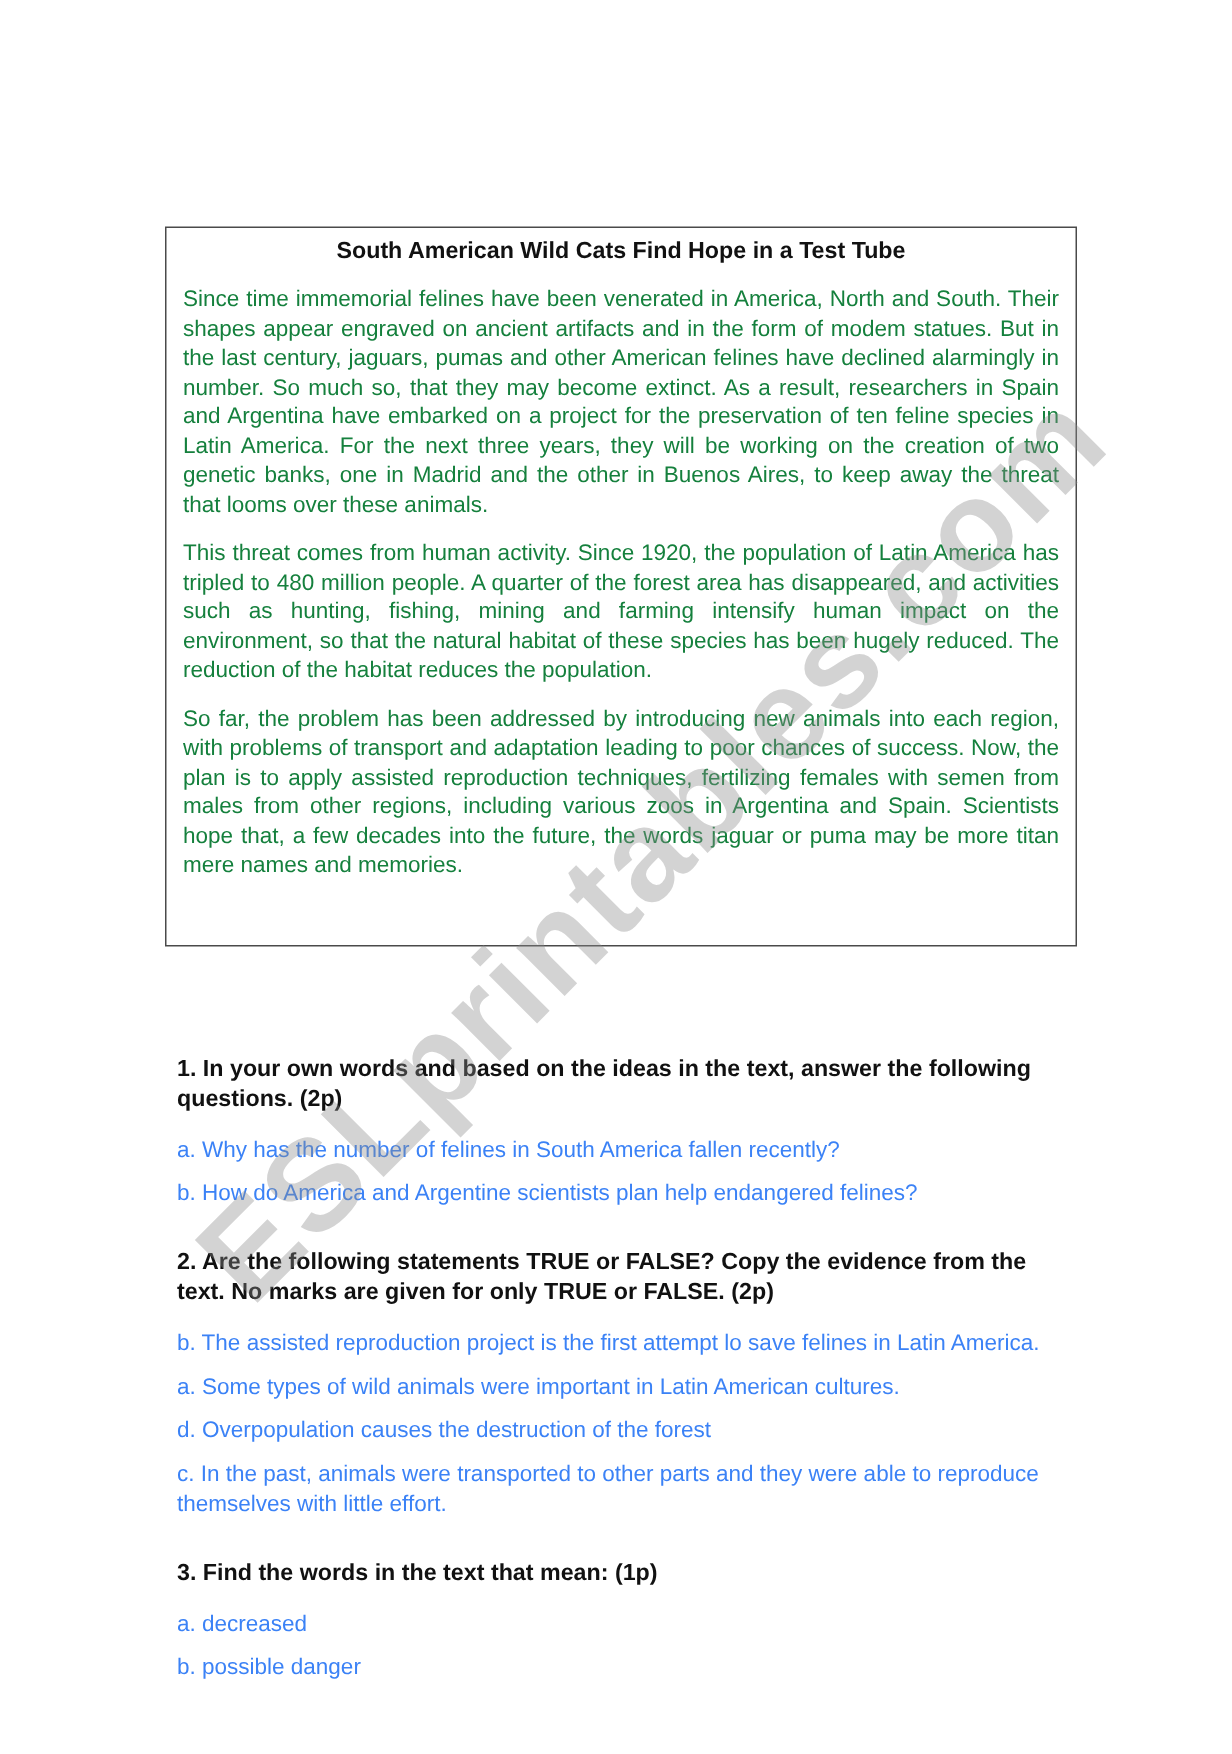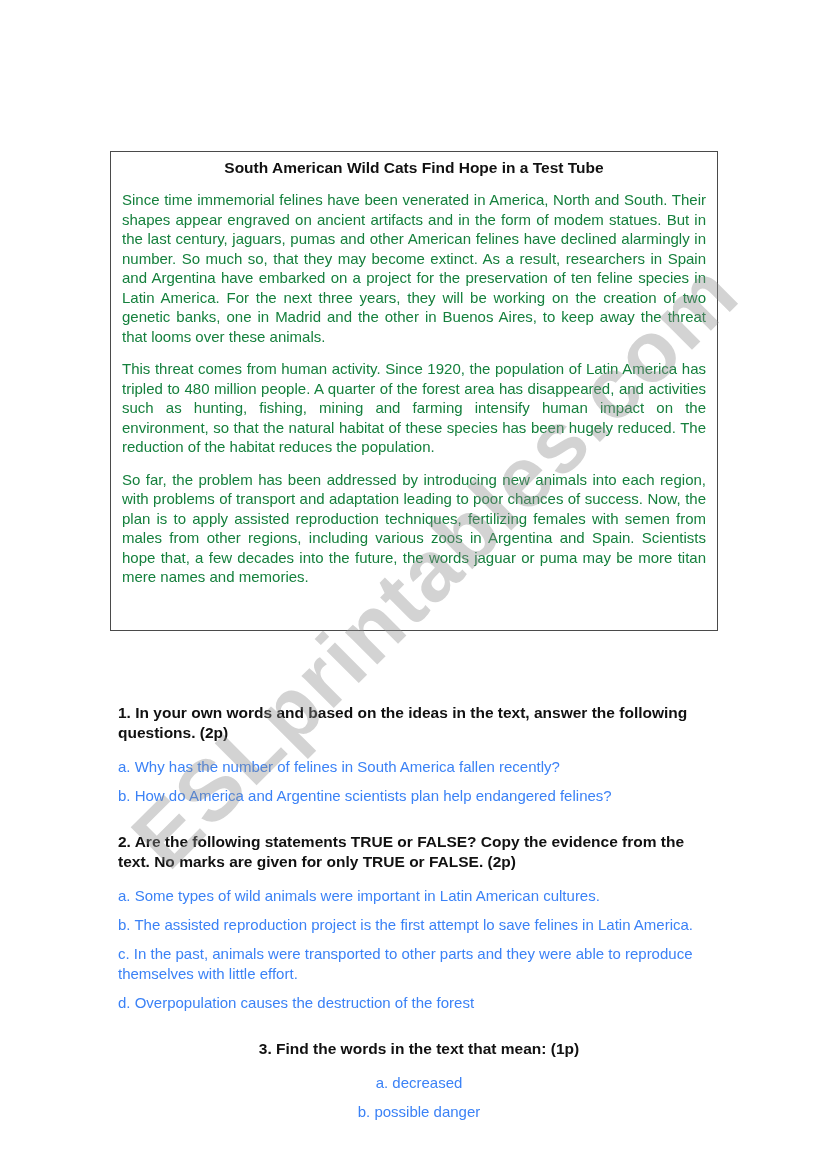--- a/index.html
+++ b/index.html
@@ -49,21 +49,21 @@
     color: #111;
     margin-bottom: 14px;
   }
   .q-item {
     font-size: 15px;
     line-height: 20px;
     color: #3b82f6;
     margin-bottom: 9px;
   }
   .q-group { margin-bottom: 26px; }
-  .q-group:last-child { margin-bottom: 0; text-align: center; }
+  .q-group:last-child { margin-bottom: 0; }
 
   .watermark {
     position: absolute;
     left: 435px; top: 565px;
     transform: translate(-50%, -50%) rotate(-45deg);
     font-size: 86px;
     font-weight: bold;
     letter-spacing: 2px;
     color: rgba(140, 140, 140, 0.38);
     white-space: nowrap;
@@ -86,24 +86,24 @@
   <div class="questions">
 
     <div class="q-group">
       <div class="q-heading">1.  In your own words and based on  the  ideas in the text, answer the following questions. (2p)</div>
       <div class="q-item">a. Why has the number of felines in South America fallen recently?</div>
       <div class="q-item">b. How do America and Argentine scientists plan help endangered felines?</div>
     </div>
 
     <div class="q-group">
       <div class="q-heading">2. Are the following statements TRUE or FALSE? Copy the evidence from the text. No marks are given for only TRUE or FALSE. (2p)</div>
+      <div class="q-item">b. The assisted reproduction project is the first attempt lo save felines in Latin America.</div>
       <div class="q-item">a. Some   types of wild animals were important in Latin American cultures.</div>
-      <div class="q-item">b. The assisted reproduction project is the first attempt lo save felines in Latin America.</div>
+      <div class="q-item">d. Overpopulation  causes  the destruction of the forest</div>
       <div class="q-item"> c. In the past, animals were transported to other parts and they were able to reproduce themselves with little effort.</div>
-      <div class="q-item">d. Overpopulation  causes  the destruction of the forest</div>
     </div>
 
     <div class="q-group">
       <div class="q-heading">3. Find the words in the text that mean: (1p)</div>
       <div class="q-item">a. decreased</div>
       <div class="q-item">b.  possible danger</div>
     </div>
 
   </div>
 

